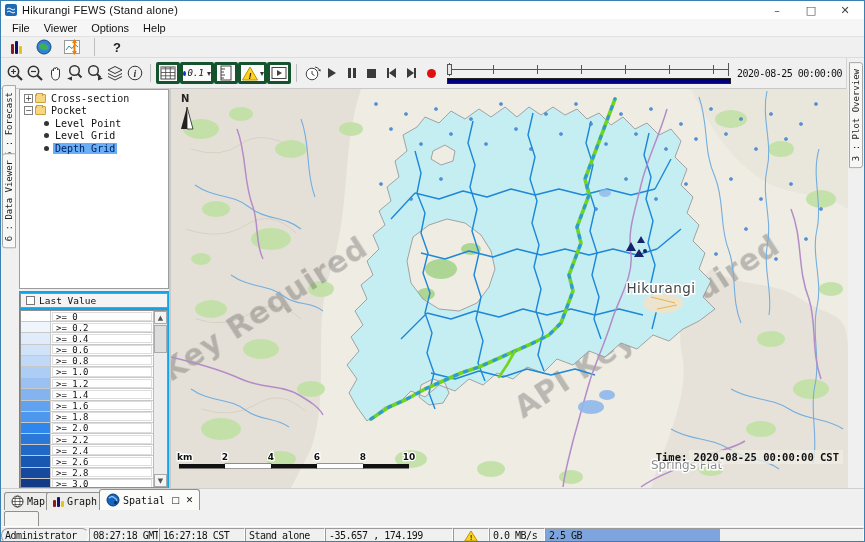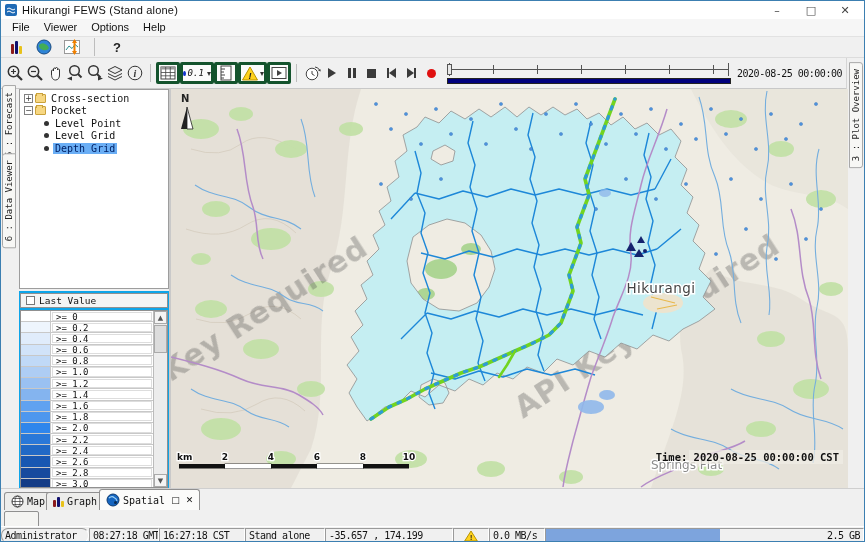--- a/index.html
+++ b/index.html
@@ -8,21 +8,21 @@
           font-family:"Liberation Sans",sans-serif;overflow:hidden;}
   .abs{position:absolute;}
 
   
   .titlebar{left:0;top:0;width:100%;height:18px;background:#ffffff;display:flex;align-items:center;padding-left:4px;}
   .title-text{font-size:11px;color:#111;margin-left:5px;letter-spacing:.2px;}
   .win-controls{position:absolute;right:2px;top:0;height:18px;display:flex;}
   .win-btn{width:34px;height:18px;display:flex;align-items:center;justify-content:center;color:#444;font-size:11px;font-family:"DejaVu Sans",sans-serif;}
 
   
-  .menubar{left:0;top:18px;width:100%;height:18px;background:#f6f6f6;border-bottom:1px solid #e2e2e2;display:flex;padding-left:4px;}
+  .menubar{left:0;top:18px;width:100%;height:18px;background:#f6f6f6;border-bottom:1px solid #e2e2e2;display:flex;align-items:center;padding-left:4px;}
   .menu-item{font-size:11px;color:#111;padding:2px 7px;}
 
   
   .toolbar1{left:0;top:36px;width:100%;height:21px;background:#f0f0f0;border-bottom:1px solid #dcdcdc;display:flex;align-items:center;padding-left:4px;gap:6px;}
   .toolbar2{left:0;top:57px;width:100%;height:31px;background:#f0f0f0;border-bottom:1px solid #c8c8c8;display:flex;align-items:center;padding-left:4px;}
   .tbtn{width:22px;height:22px;display:flex;align-items:center;justify-content:center;border:1px solid transparent;border-radius:2px;}
   .tbtn.boxed{border:3px solid #14532d;background:#fbfbfb;width:24px;font-style:italic;}
   .tsep{width:1px;height:18px;background:#bdbdbd;margin:0 5px;}
   .bars{display:inline-flex;align-items:flex-end;gap:1px;height:14px;}
   .bars i{display:inline-block;width:3px;border-radius:1px;}
@@ -635,19 +635,19 @@
     <div class="scell" style="width:86px;">16:27:18 CST</div>
     <div class="scell" style="width:80px;">Stand alone</div>
     <div class="scell" style="width:128px;">-35.657 , 174.199</div>
     <div class="scell" style="width:36px;justify-content:center;">
       <svg width="14" height="12">
           <path d="M7 1 L13.3 11 H0.7z" fill="#ffd21e" stroke="#b89400"></path>
           <text x="7" y="10" text-anchor="middle" font-size="7" font-weight="bold" fill="#222" font-family="Liberation Sans,sans-serif">!</text>
         </svg>
     </div>
     <div class="scell" style="width:56px;">0.0 MB/s</div>
-    <div class="scell" style="flex:1;justify-content:flex-end;">
+    <div class="scell" style="flex:1;">
       <span class="memfill"></span>
       <span class="memtext">2.5 GB</span>
     </div>
   </div>
 
 </div>
 
 </body></html>

